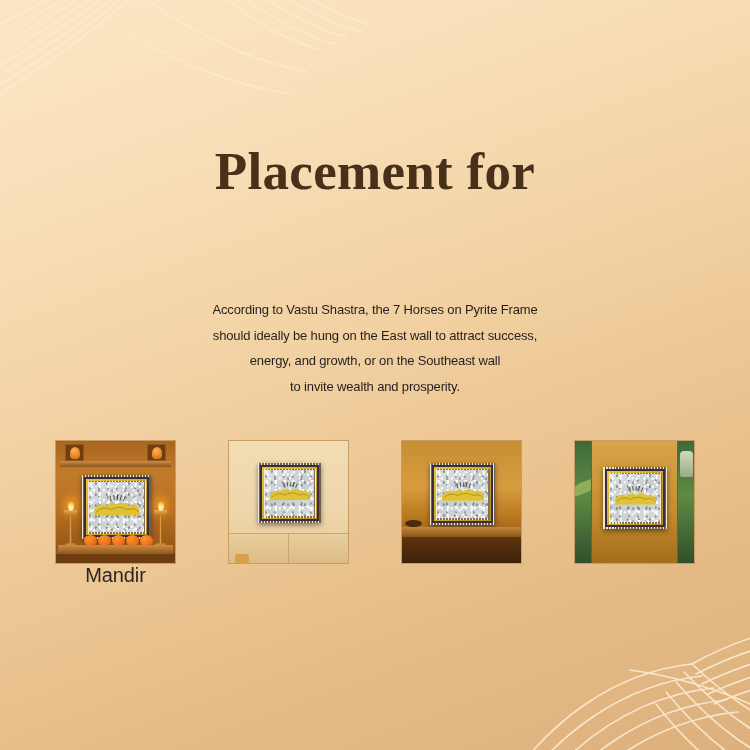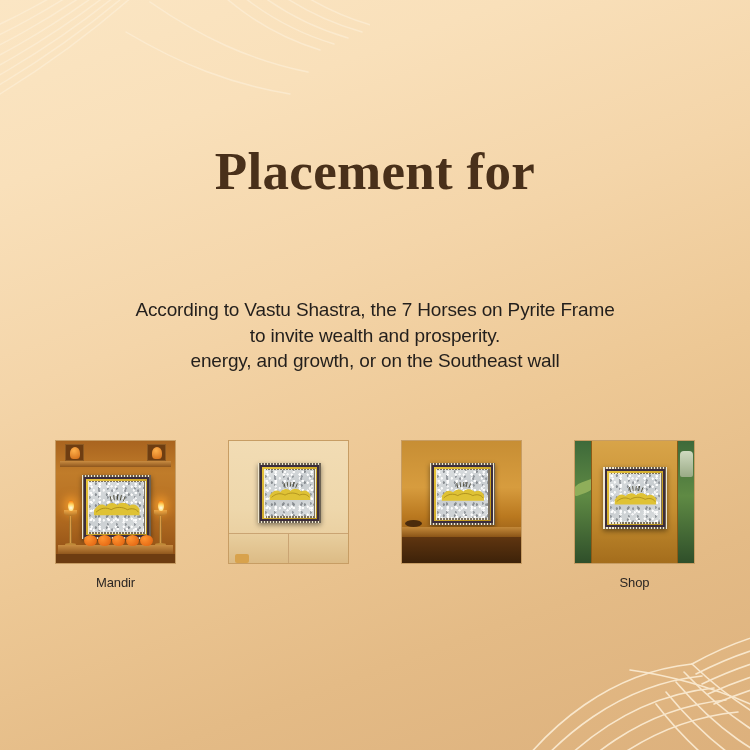--- a/index.html
+++ b/index.html
@@ -67,21 +67,21 @@
 
   
   .body-block {
     position: absolute;
     top: 297px;
     left: 0;
     width: 750px;
     text-align: center;
   }
   .body-line {
-    font-size: 19px;
+    font-size: 13px;
     line-height: 25.5px;
     letter-spacing: -.15px;
     color: #231f1c;
   }
 
   
   .cards {
     position: absolute;
     top: 440px;
     left: 0;
@@ -95,23 +95,22 @@
   }
   .thumb {
     position: relative;
     width: 121px;
     height: 124px;
     overflow: hidden;
     border: 1px solid #c79d64;
     box-sizing: border-box;
   }
   .caption {
-    margin-top: 11px;
     text-align: center;
-    font-size: 13px;
+    font-size: 20px;
     letter-spacing: -.1px;
     color: #2b2623;
     white-space: nowrap;
   }
 
   
   .sc-mandir {
     width: 100%;
     height: 100%;
     background: linear-gradient(180deg, #a9641f 0%, #c07c2a 26%, #b66f22 58%, #8c4c14 100%);
@@ -402,22 +401,23 @@
       <path d="M124 110 C 168 116 210 128 258 150"></path>
     </g>
   </svg>
 
   <div class="title-block">
     <div class="title-line">Placement for</div>
   </div>
 
   <div class="body-block">
     <div class="body-line">According to Vastu Shastra, the 7 Horses on Pyrite Frame</div>
+    <div class="body-line">should ideally be hung on the East wall to attract success,</div>
+    <div class="body-line">energy, and growth, or on the Southeast wall</div>
     <div class="body-line">to invite wealth and prosperity.</div>
-    <div class="body-line">energy, and growth, or on the Southeast wall</div>
   </div>
 
   <div class="cards">
 
     <div class="card">
       <div class="thumb">
         <div class="sc-mandir">
           <div class="m-niche l">
               <div class="m-idol"></div>
             </div>
@@ -571,17 +571,16 @@
                         <path d="M10 34 C 20 25 30 24 40 29 C 50 23 62 23 72 29 C 82 25 90 28 94 34" stroke="#9a7d12" stroke-width="1.4" fill="none"></path>
                       </svg>
                     </div>
                   </div>
                 </div>
               </div>
             </div>
           </div>
         </div>
       </div>
-      <div class="caption">Shop</div>
     </div>
 
   </div>
 </div>
 
 </body></html>

